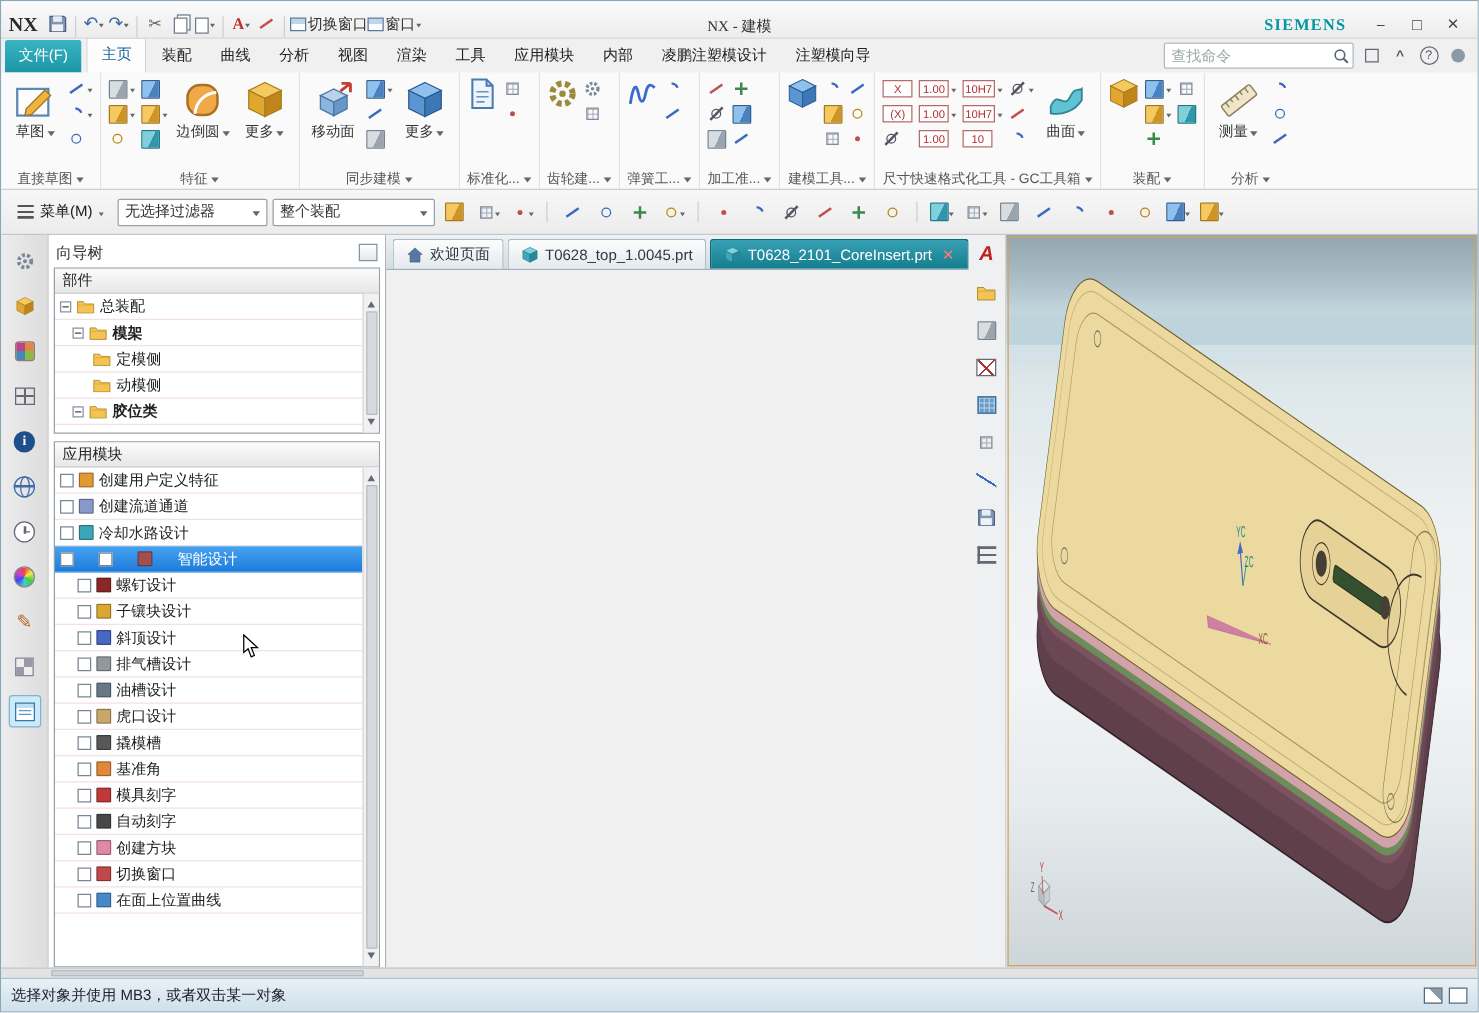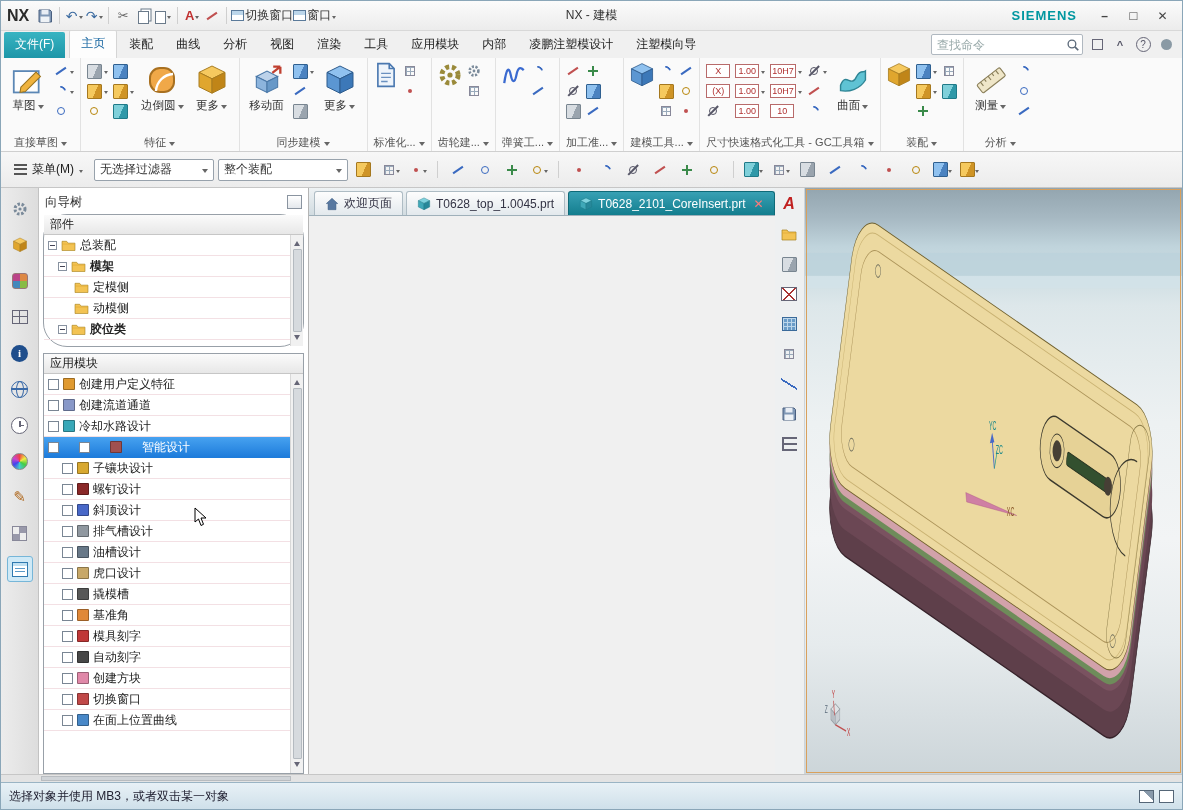--- a/index.html
+++ b/index.html
@@ -1,21 +1,21 @@
 <!DOCTYPE html>
 <html><head>
 <meta charset="utf-8">
 <style>
 * { box-sizing: border-box; margin: 0; padding: 0; }
 html,body { width:1183px; height:810px; overflow:hidden; }
 body { font-family:"Liberation Sans","DejaVu Sans",sans-serif; font-size:12px; color:#1a1a1a; background:#e8e8e8; user-select:none; cursor:default; }
 .app { position:relative; width:1183px; height:810px; display:flex; flex-direction:column; background:#f0f0f0; border:1px solid #8aa6b8; }
 
 
-.titlebar { height:30px; flex:none; display:flex; align-items:center; gap:0; padding:0 6px; background:linear-gradient(#fbfbfb,#ececec); border-bottom:1px solid #d8d8d8; position:relative; }
+.titlebar { height:30px; flex:none; display:flex; align-items:flex-end; gap:0; padding:0 6px; background:linear-gradient(#fbfbfb,#ececec); border-bottom:1px solid #d8d8d8; position:relative;font-family:Liberation Serif, serif; }
 .nx-logo { font-weight:bold; font-size:16px; color:#2b2b2b; margin-right:6px; }
 .qbtn { height:22px; min-width:20px; display:flex; align-items:center; justify-content:center; gap:1px; border-radius:2px; color:#555; font-size:13px; }
 .vsep { width:1px; height:17px; background:#cfcfcf; margin:0 4px; }
 .dar { width:0; height:0; border:3px solid transparent; border-top:4px solid #666; margin-top:5px; flex:none; }
 .dar.sm { border-width:2.5px; border-top-width:3.5px; }
 .qlabel { font-size:12px; color:#333; }
 .tb-center { position:absolute; left:340px; right:340px; text-align:center; color:#333; pointer-events:none; }
 .tb-right { margin-left:auto; display:flex; align-items:center; gap:2px; }
 .brand { color:#0097a0; font-weight:bold; font-size:13px; letter-spacing:1px; margin-right:12px; }
 .wbtn { width:27px; height:21px; display:flex; align-items:center; justify-content:center; color:#444; font-size:12px; }
@@ -98,21 +98,21 @@
 .burst { width:16px; height:16px; background:conic-gradient(#d84 0 25%,#8b4 25% 50%,#48b 50% 75%,#b48 75%); border-radius:3px; border:1px solid #977; }
 .checker { width:15px; height:15px; border:1px solid #889; background:conic-gradient(#99a 0 25%,#eee 25% 50%,#99a 50% 75%,#eee 75%); }
 .g-pencil::before { content:"✎"; color:#b06a20; font-size:15px; }
 
 
 .navpanel { width:270px; flex:none; background:#fff; border-right:1px solid #b5b5b5; display:flex; flex-direction:column; padding:2px 4px 0; min-height:0; }
 .nav-title { height:24px; flex:none; display:flex; align-items:center; gap:6px; color:#333; font-size:12.5px; padding:0 2px; }
 .nav-title .ttl { flex:1; }
 .pinbtn { width:15px; height:14px; border:1px solid #8a94a0; background:linear-gradient(#fff,#e4e8ec); }
 .tbox { border:1px solid #98a0a8; display:flex; flex-direction:column; background:#fff; min-height:0; }
-.tbox.parts { height:133px; flex:none; margin-bottom:6px;border-radius:24px; }
+.tbox.parts { height:133px; flex:none; margin-bottom:6px; }
 .tbox.modules { flex:1; }
 .thead { height:20px; flex:none; display:flex; align-items:center; padding:0 6px; background:linear-gradient(#fbfbfb,#e7e7e7); border-bottom:1px solid #c6c6c6; color:#222; }
 .tbody { flex:1; display:flex; min-height:0; }
 .rows { flex:1; min-width:0; overflow:hidden; }
 .sbar { width:13px; flex:none; background:#f1f1f1; border-left:1px solid #d8d8d8; display:flex; flex-direction:column; align-items:center; padding:1px 0; }
 .sarr { width:0; height:0; border:3.5px solid transparent; margin:2px 0; }
 .sarr.up { border-bottom:5px solid #667; } .sarr.dn { border-top:5px solid #667; }
 .sthumb { width:9px; flex:1; margin:1px 0; background:#d6dade; border:1px solid #b4bac0; border-radius:1px; }
 .trow { height:21px; display:flex; align-items:center; gap:4px; padding:0 4px; border-bottom:1px solid #f3e0e4; white-space:nowrap; overflow:hidden; }
 .trow .lbl { color:#222; }
@@ -915,27 +915,27 @@
                 <span class="lbl">冷却水路设计</span>
               </div>
             <div class="trow sel">
                 <span class="chk"></span>
                 <span class="chk"></span>
                 <span class="mico" style="background: rgb(160, 80, 80);"></span>
                 <span class="lbl">智能设计</span>
               </div>
             <div class="trow ind">
                 <span class="chk"></span>
+                <span class="mico" style="background: rgb(138, 40, 40);"></span>
+                <span class="lbl">螺钉设计</span>
+              </div>
+            <div class="trow ind">
+                <span class="chk"></span>
                 <span class="mico" style="background: rgb(216, 168, 48);"></span>
                 <span class="lbl">子镶块设计</span>
-              </div>
-            <div class="trow ind">
-                <span class="chk"></span>
-                <span class="mico" style="background: rgb(138, 40, 40);"></span>
-                <span class="lbl">螺钉设计</span>
               </div>
             <div class="trow ind">
                 <span class="chk"></span>
                 <span class="mico" style="background: rgb(72, 104, 200);"></span>
                 <span class="lbl">斜顶设计</span>
               </div>
             <div class="trow ind">
                 <span class="chk"></span>
                 <span class="mico" style="background: rgb(144, 152, 160);"></span>
                 <span class="lbl">排气槽设计</span>

